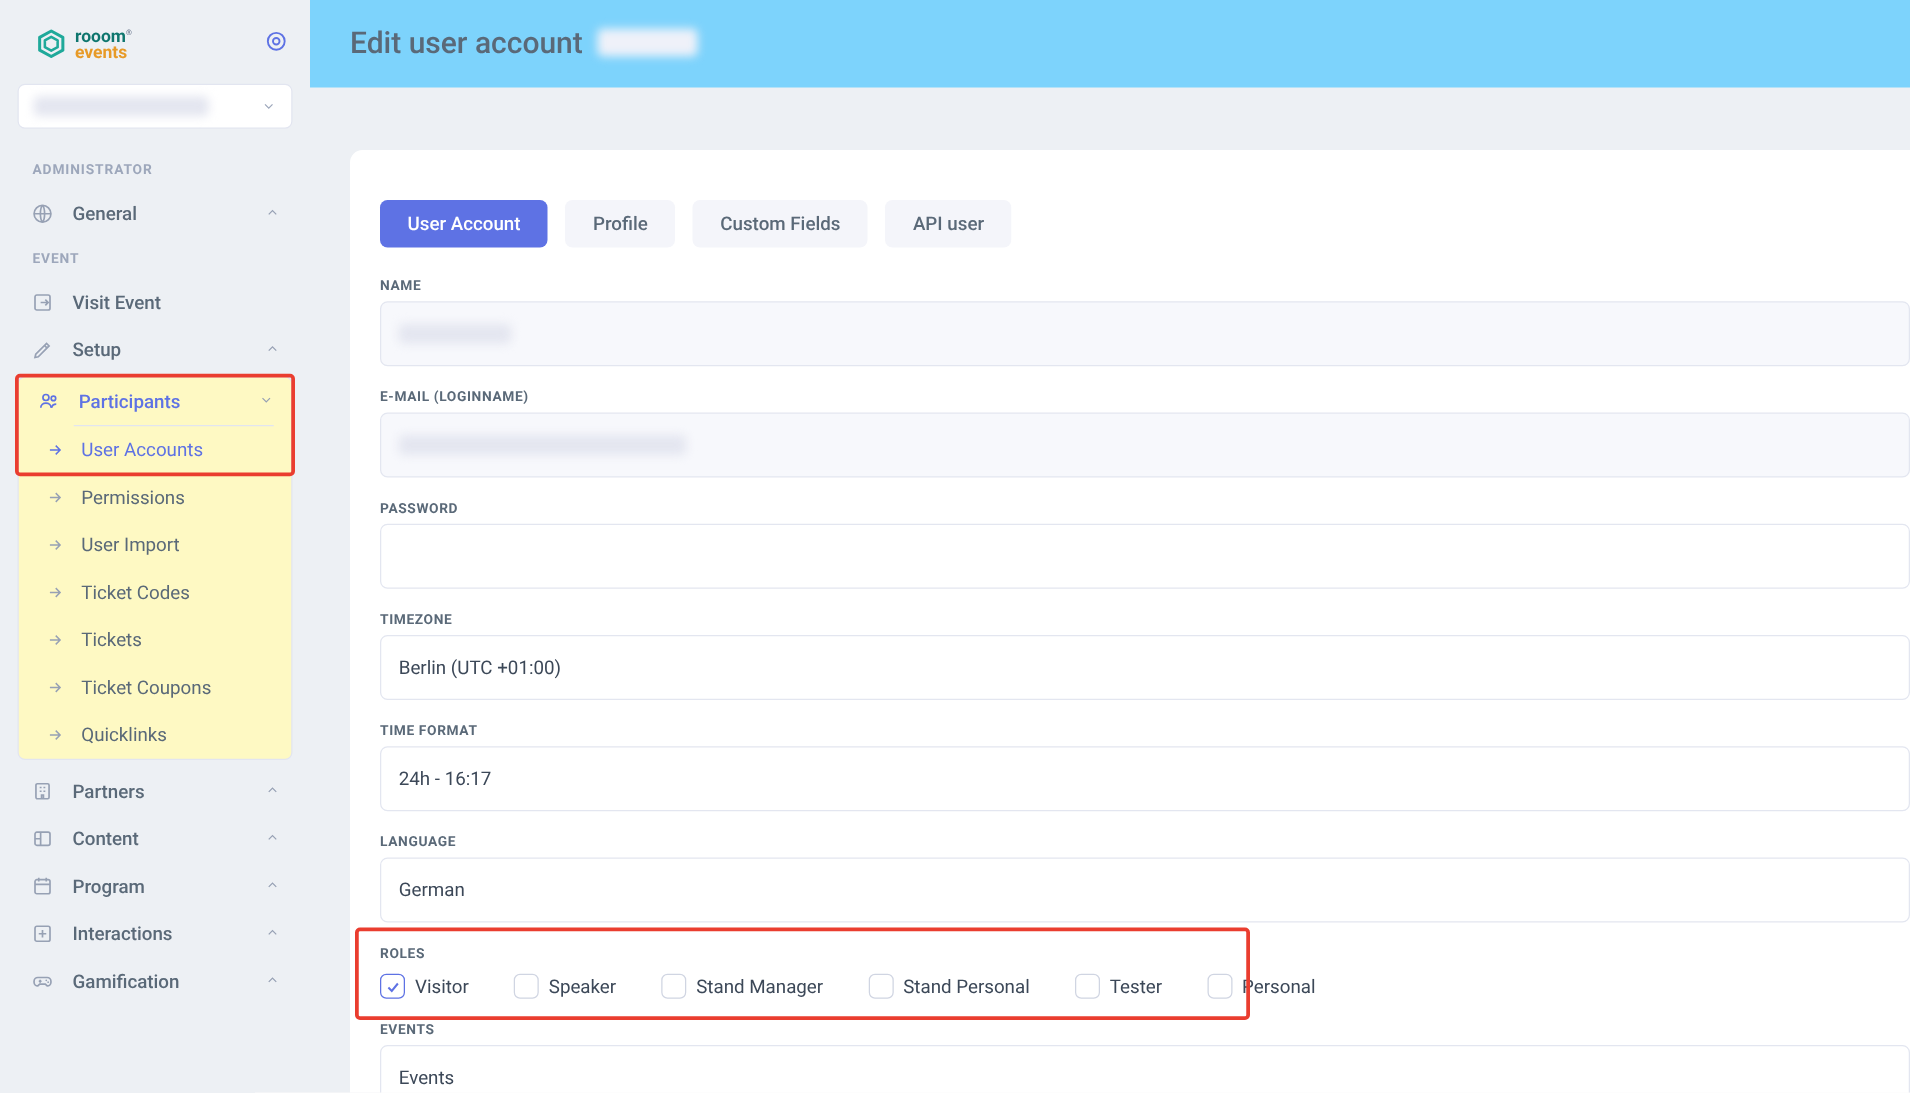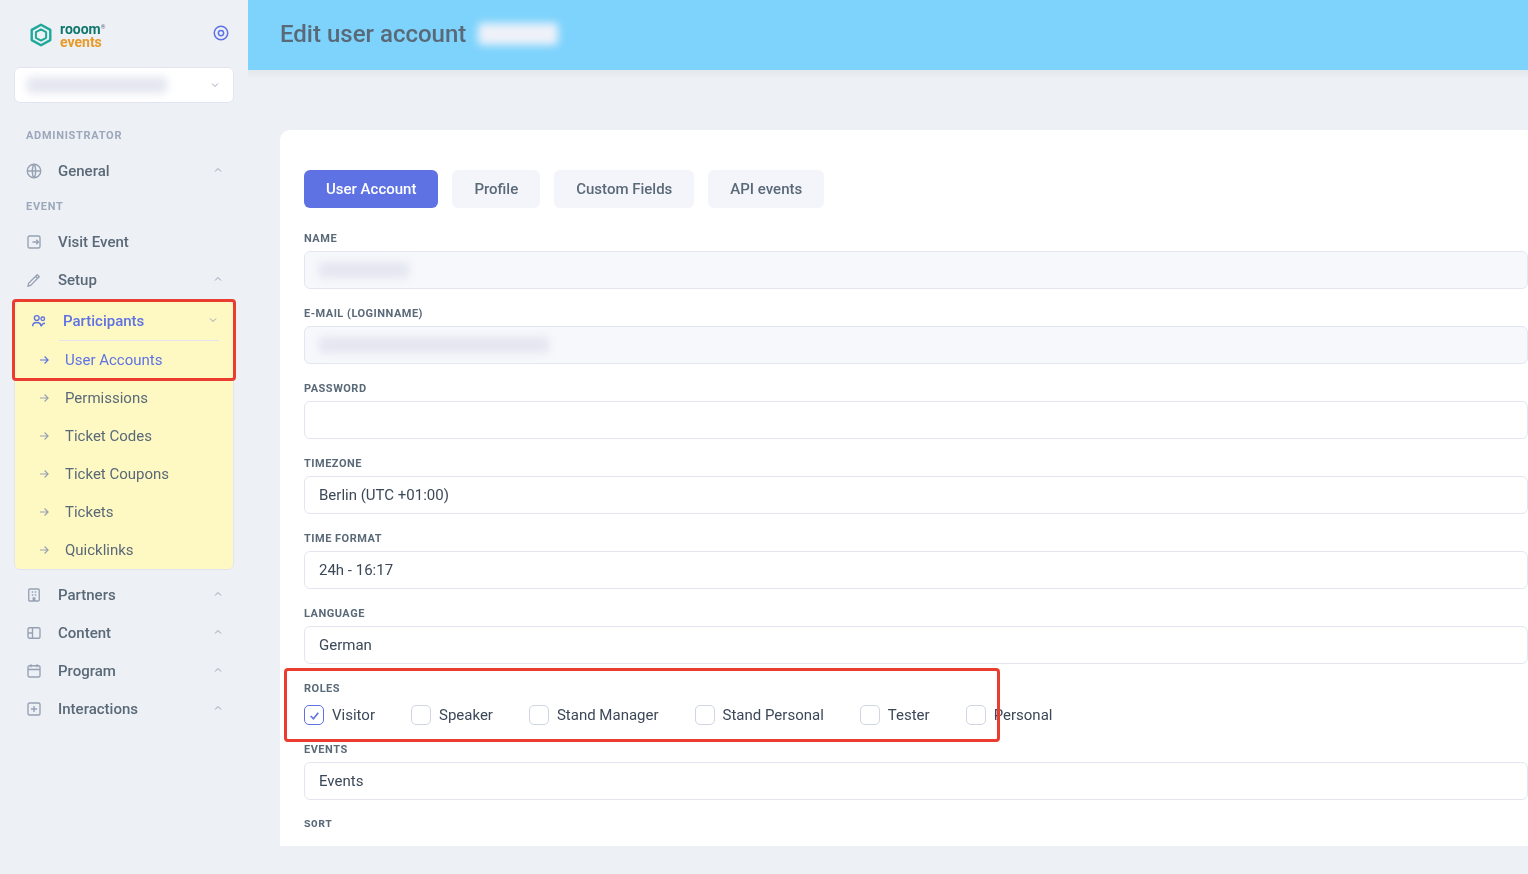--- a/index.html
+++ b/index.html
@@ -202,21 +202,21 @@
     font-size: 11px;
     font-weight:700;
     letter-spacing:0.5px;
     color: var(--text-heading);
     text-transform:uppercase;
     margin-bottom:6px;
     display:block;
   }
   .form-input {
     width:100%;
-    height:38px;
+    height:52px;
     border:1px solid #E3E6F0;
     border-radius:6px;
     background:#fff;
     padding: 0 14px;
     font-size:15px;
     color: var(--text-dark);
     display:flex;
     align-items:center;
   }
   .form-input.disabled { background:#F7F8FC; }
@@ -356,37 +356,45 @@
             </svg>
           </span>
         <span>Permissions</span>
       </div>
       <div class="sub-item">
         <span class="arrow">
             <svg viewBox="0 0 24 24">
               <path d="M5 12h14M13 6l6 6-6 6"></path>
             </svg>
           </span>
+        <span>User Import</span>
+      </div>
+      <div class="sub-item">
+        <span class="arrow">
+            <svg viewBox="0 0 24 24">
+              <path d="M5 12h14M13 6l6 6-6 6"></path>
+            </svg>
+          </span>
         <span>Ticket Codes</span>
       </div>
       <div class="sub-item">
         <span class="arrow">
             <svg viewBox="0 0 24 24">
               <path d="M5 12h14M13 6l6 6-6 6"></path>
             </svg>
           </span>
+        <span>Tickets</span>
+      </div>
+      <div class="sub-item">
+        <span class="arrow">
+            <svg viewBox="0 0 24 24">
+              <path d="M5 12h14M13 6l6 6-6 6"></path>
+            </svg>
+          </span>
         <span>Ticket Coupons</span>
-      </div>
-      <div class="sub-item">
-        <span class="arrow">
-            <svg viewBox="0 0 24 24">
-              <path d="M5 12h14M13 6l6 6-6 6"></path>
-            </svg>
-          </span>
-        <span>Tickets</span>
       </div>
       <div class="sub-item">
         <span class="arrow">
             <svg viewBox="0 0 24 24">
               <path d="M5 12h14M13 6l6 6-6 6"></path>
             </svg>
           </span>
         <span>Quicklinks</span>
       </div>
     </div>
@@ -436,38 +444,51 @@
             <rect x="4" y="4" width="16" height="16" rx="2"></rect>
             <path d="M12 8v8M8 12h8"></path>
           </svg>
       </span>
       <span>Interactions</span>
       <span class="chev"><svg viewBox="0 0 24 24">
             <polyline points="6 15 12 9 18 15"></polyline>
           </svg></span>
     </div>
 
+    <div class="nav-item">
+      <span class="icon">
+        <svg viewBox="0 0 24 24">
+            <path d="M7 8h10c2.2 0 4 1.8 4 4v1c0 2.2-1.8 4-4 4l-2-2h-6l-2 2c-2.2 0-4-1.8-4-4v-1c0-2.2 1.8-4 4-4zM8 12h3M9.5 10.5v3"></path>
+            <circle cx="16" cy="11" r="0.9" fill="#97A1B4" stroke="none"></circle>
+            <circle cx="18" cy="13" r="0.9" fill="#97A1B4" stroke="none"></circle>
+          </svg>
+      </span>
+      <span>Gamification</span>
+      <span class="chev"><svg viewBox="0 0 24 24">
+            <polyline points="6 15 12 9 18 15"></polyline>
+          </svg></span>
+    </div>
 
   </aside>
 
   <main class="main">
     <div class="main-header">
       <h1>Edit user account</h1>
       <div class="blurred-sub"></div>
     </div>
     <div class="main-header-shadow"></div>
 
     <div class="content-wrap">
       <div class="card">
 
         <div class="tabs">
           <div class="tab active">User Account</div>
           <div class="tab">Profile</div>
           <div class="tab">Custom Fields</div>
-          <div class="tab">API events</div>
+          <div class="tab">API user</div>
         </div>
 
         <div class="form-group">
           <label class="form-label">Name</label>
           <div class="form-input disabled">
             <div class="blurred-val" style="width:90px;"></div>
           </div>
         </div>
 
         <div class="form-group">

